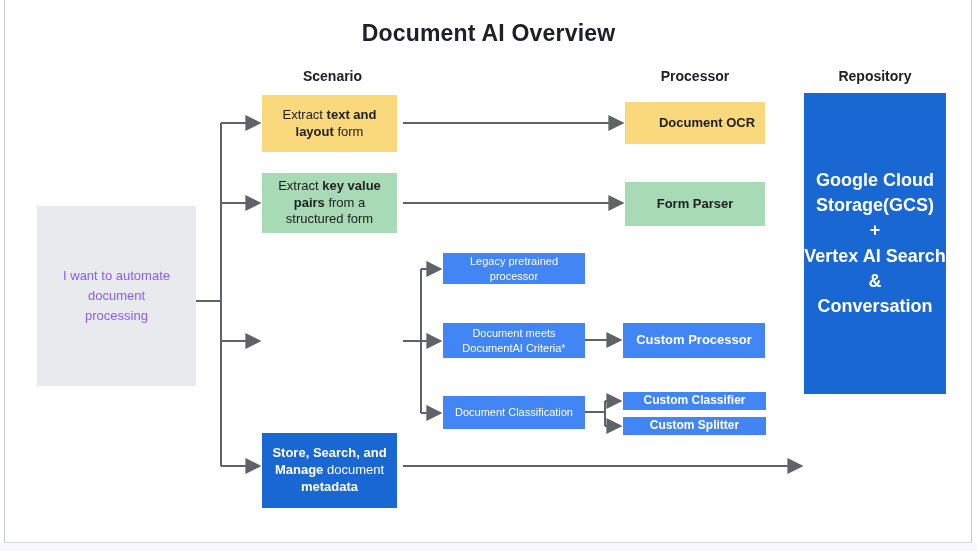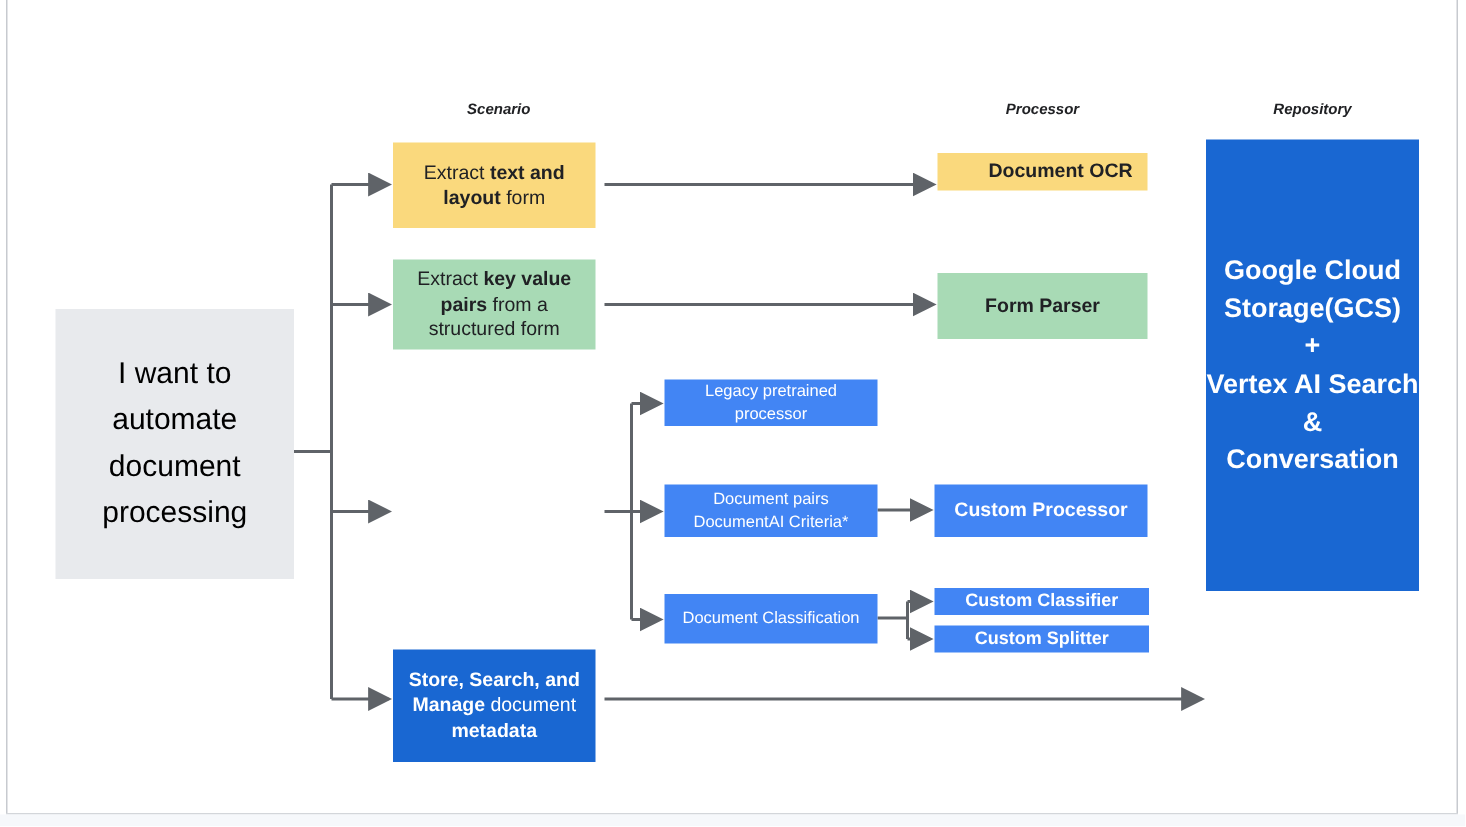--- a/index.html
+++ b/index.html
@@ -10,61 +10,62 @@
   .edge{position:absolute;background:#c7cacf;}
   .edge-left{left:4px;top:0;width:1px;height:542px;}
   .edge-right{left:971px;top:0;width:1px;height:542px;}
   .edge-bottom{left:4px;top:542px;width:968px;height:1px;background:#d3d6da;}
   .footer-strip{position:absolute;left:0;top:543px;width:977px;height:8px;background:#f6f8fb;}
   .title{
     position:absolute;left:0;top:20px;width:977px;text-align:center;
     font-size:23px;font-weight:700;letter-spacing:.2px;color:#202124;
   }
   .col-header{
-    position:absolute;top:68px;text-align:center;font-size:10px;font-weight:700;color:#202124;font-style:italic;
+    position:absolute;top:68px;text-align:center;font-size:14px;font-weight:700;color:#202124;
   }
   .hdr-scenario{left:262px;width:141px;}
   .hdr-processor{left:625px;width:140px;}
   .hdr-repository{left:804px;width:142px;}
   .box{
     position:absolute;display:flex;align-items:center;justify-content:center;
     text-align:center;white-space:pre-line;box-sizing:border-box;line-height:1.3;
   }
   .box b{font-weight:700;}
   .start-box{left:37px;top:206px;width:159px;height:180px;background:#e8eaed;
-    font-size:20px;line-height:1.55;color:#000000;}
+    font-size:13px;line-height:1.55;color:#8b5cf6;}
   .sc{left:262px;width:135px;font-size:13px;color:#202124;}
   .sc-yellow{top:95px;height:57px;background:#fad97d;}
   .sc-green{top:173px;height:60px;background:#a8dab5;}
   .sc-blue{top:304px;height:74px;background:#4285f4;color:#ffffff;}
   .sc-dark{top:433px;height:75px;background:#1967d2;color:#ffffff;}
   .mid{left:443px;width:142px;background:#4285f4;color:#ffffff;font-size:11px;line-height:1.35;}
   .mid-legacy{top:253px;height:31px;}
   .mid-meets{top:323px;height:35px;}
   .mid-class{top:396px;height:33px;}
   .proc{left:625px;width:140px;font-weight:700;font-size:13px;}
-  .proc-ocr{top:102px;height:25px;background:#fad97d;color:#202124;padding-left:24px;}
+  .proc-ocr{top:102px;height:42px;background:#fad97d;color:#202124;padding-left:24px;}
   .proc-form{top:182px;height:44px;background:#a8dab5;color:#202124;}
   .proc-custom{left:623px;width:142px;top:323px;height:35px;background:#4285f4;color:#ffffff;}
   .proc-classifier{left:623px;width:143px;top:392px;height:18px;background:#4285f4;color:#ffffff;font-size:12px;}
   .proc-splitter{left:623px;width:143px;top:417px;height:18px;background:#4285f4;color:#ffffff;font-size:12px;}
   .repository{left:804px;top:93px;width:142px;height:301px;background:#1967d2;color:#ffffff;
     font-weight:700;font-size:18px;line-height:1.4;}
   svg.wires{position:absolute;left:0;top:0;pointer-events:none;}
 </style>
 </head>
 <body>
 
 <div class="canvas">
 
   <div class="edge edge-left"></div>
   <div class="edge edge-right"></div>
   <div class="edge edge-bottom"></div>
   <div class="footer-strip"></div>
 
+  <div class="title">Document AI Overview</div>
 
   <div class="col-header hdr-scenario">Scenario</div>
   <div class="col-header hdr-processor">Processor</div>
   <div class="col-header hdr-repository">Repository</div>
 
   <svg class="wires" width="977" height="551">
     <defs>
       <marker id="arr" viewBox="0 0 10 10" refX="8.5" refY="5" markerWidth="8" markerHeight="8" orient="auto-start-reverse">
         <path d="M0 0 L10 5 L0 10 Z" fill="#5f6368"></path>
       </marker>
@@ -117,21 +118,21 @@
     <span><b>Store, Search, and
 Manage</b><span> document
 </span><b>metadata</b></span>
   </div>
 
   <div class="box mid mid-legacy">
     <span>Legacy pretrained
 processor</span>
   </div>
   <div class="box mid mid-meets">
-    <span>Document pairs
+    <span>Document meets
 DocumentAI Criteria*</span>
   </div>
   <div class="box mid mid-class">
     <span>Document Classification</span>
   </div>
 
   <div class="box proc proc-ocr">
     <span>Document OCR</span>
   </div>
   <div class="box proc proc-form">

